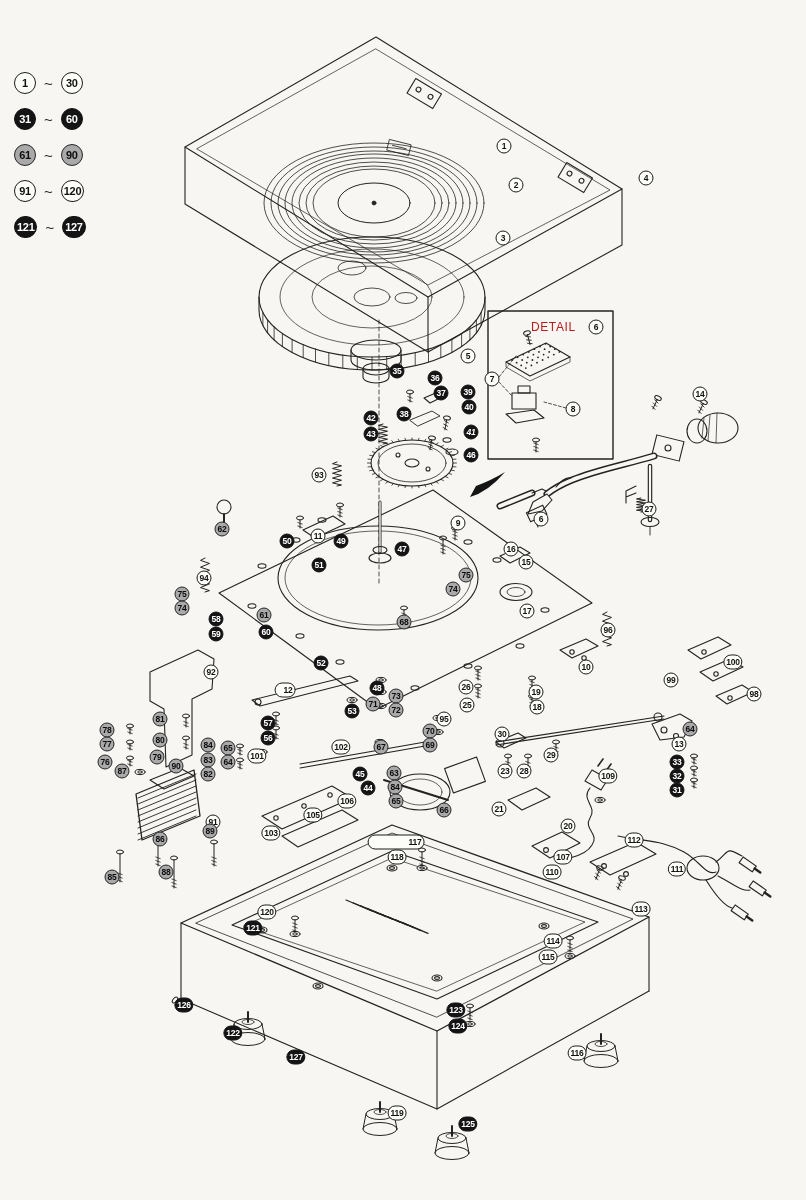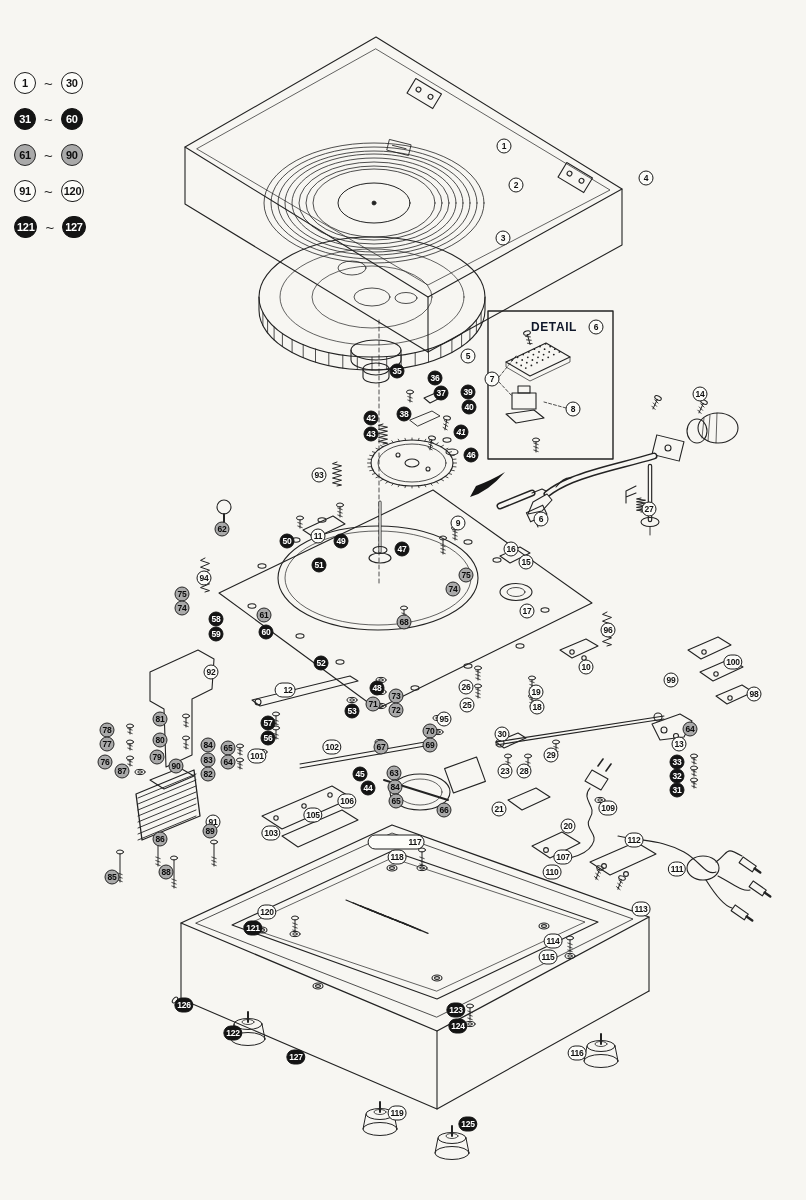--- a/index.html
+++ b/index.html
@@ -12,22 +12,22 @@
          border-radius:9px;border:1.3px solid #1c1c1c;background:#fcfcf9;color:#111;
          font-size:8.5px;font-weight:bold;display:flex;align-items:center;justify-content:center;
          line-height:1;letter-spacing:-.3px;white-space:nowrap}
   .badge.filled{background:#141414;color:#fff;border-color:#141414}
   .badge.shaded{background:#a9a9a9;border-color:#262626;color:#0c0c0c}
   #legend{position:absolute;left:14px;top:72px}
   .legend-row{display:flex;align-items:center;gap:8px;margin-bottom:14px}
   .legend-row .badge{position:static;transform:none;min-width:22px;height:22px;font-size:11px;
                      border-radius:12px;border-width:1.7px}
   .tilde{font-size:15px;color:#222;font-weight:normal}
-  .detail-label{position:absolute;left:531px;top:320px;font-size:12px;font-weight:bold;
-                letter-spacing:.6px;color:#0f172a}
+  .detail-label{position:absolute;left:531px;top:320px;font-size:12px;font-weight:normal;
+                letter-spacing:.6px;color:#b91c1c}
 </style>
 </head>
 <body>
 
 <div id="stage">
 
   <svg id="art" width="806" height="1200" viewBox="0 0 806 1200">
     <g stroke="#232323" fill="none" stroke-width="1.1" stroke-linejoin="round" stroke-linecap="round">
 
       <g>
@@ -783,21 +783,21 @@
       <div class="badge open" style="left: 646px; top: 178px;">4</div>
       <div class="badge open" style="left: 468px; top: 356px;">5</div>
       <div class="badge filled" style="left: 397px; top: 371px;">35</div>
       <div class="badge filled" style="left: 435px; top: 378px;">36</div>
       <div class="badge filled" style="left: 441px; top: 393px;">37</div>
       <div class="badge filled" style="left: 468px; top: 392px;">39</div>
       <div class="badge filled" style="left: 469px; top: 407px;">40</div>
       <div class="badge filled" style="left: 404px; top: 414px;">38</div>
       <div class="badge filled" style="left: 371px; top: 418px;">42</div>
       <div class="badge filled" style="left: 371px; top: 434px;">43</div>
-      <div class="badge filled" style="left: 461px; top: 432px; font-style: italic;">41</div>
+      <div class="badge filled" style="left: 471px; top: 432px; font-style: italic;">41</div>
       <div class="badge filled" style="left: 471px; top: 455px;">46</div>
       <div class="badge open" style="left: 492px; top: 379px;">7</div>
       <div class="badge open" style="left: 573px; top: 409px;">8</div>
       <div class="badge open" style="left: 596px; top: 327px;">6</div>
       <div class="badge open" style="left: 700px; top: 394px;">14</div>
       <div class="badge open" style="left: 319px; top: 475px;">93</div>
       <div class="badge open" style="left: 649px; top: 509px;">27</div>
       <div class="badge open" style="left: 541px; top: 519px;">6</div>
       <div class="badge shaded" style="left: 222px; top: 529px;">62</div>
       <div class="badge filled" style="left: 287px; top: 541px;">50</div>
@@ -855,33 +855,33 @@
       <div class="badge shaded" style="left: 208px; top: 745px;">84</div>
       <div class="badge shaded" style="left: 228px; top: 748px;">65</div>
       <div class="badge shaded" style="left: 105px; top: 762px;">76</div>
       <div class="badge shaded" style="left: 122px; top: 771px;">87</div>
       <div class="badge shaded" style="left: 208px; top: 760px;">83</div>
       <div class="badge shaded" style="left: 228px; top: 762px;">64</div>
       <div class="badge open" style="left: 257px; top: 756px;">101</div>
       <div class="badge shaded" style="left: 208px; top: 774px;">82</div>
       <div class="badge shaded" style="left: 157px; top: 757px;">79</div>
       <div class="badge shaded" style="left: 176px; top: 766px;">90</div>
-      <div class="badge open" style="left: 332px; top: 747px;">102</div>
+      <div class="badge open" style="left: 341px; top: 747px;">102</div>
       <div class="badge shaded" style="left: 381px; top: 747px;">67</div>
       <div class="badge filled" style="left: 360px; top: 774px;">45</div>
       <div class="badge filled" style="left: 368px; top: 788px;">44</div>
       <div class="badge shaded" style="left: 394px; top: 773px;">63</div>
       <div class="badge shaded" style="left: 395px; top: 787px;">84</div>
       <div class="badge shaded" style="left: 396px; top: 801px;">65</div>
       <div class="badge shaded" style="left: 444px; top: 810px;">66</div>
       <div class="badge open" style="left: 505px; top: 771px;">23</div>
       <div class="badge open" style="left: 524px; top: 771px;">28</div>
       <div class="badge open" style="left: 499px; top: 809px;">21</div>
       <div class="badge open" style="left: 568px; top: 826px;">20</div>
-      <div class="badge open" style="left: 608px; top: 808px;">109</div>
+      <div class="badge open" style="left: 608px; top: 776px;">109</div>
       <div class="badge open" style="left: 563px; top: 857px;">107</div>
       <div class="badge open" style="left: 552px; top: 872px;">110</div>
       <div class="badge open" style="left: 634px; top: 840px;">112</div>
       <div class="badge open" style="left: 677px; top: 869px;">111</div>
       <div class="badge open" style="left: 641px; top: 909px;">113</div>
       <div class="badge open" style="left: 213px; top: 822px;">91</div>
       <div class="badge open" style="left: 347px; top: 801px;">106</div>
       <div class="badge open" style="left: 313px; top: 815px;">105</div>
       <div class="badge open" style="left: 271px; top: 833px;">103</div>
       <div class="badge shaded" style="left: 210px; top: 831px;">89</div>

